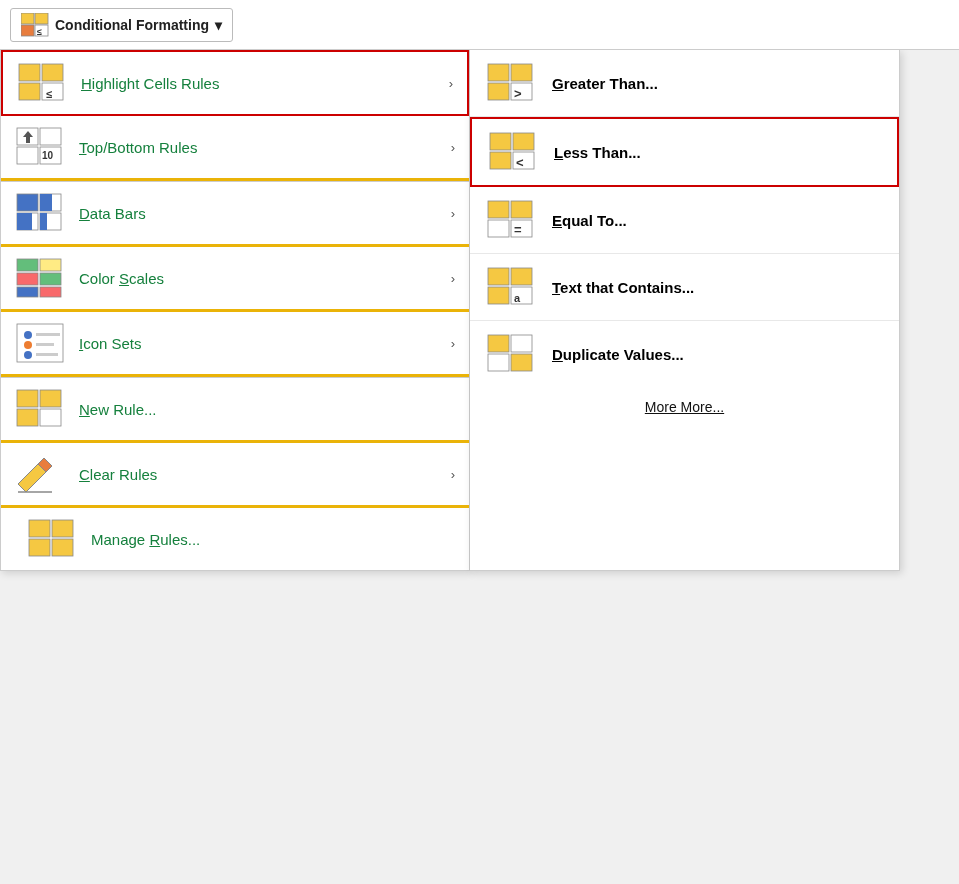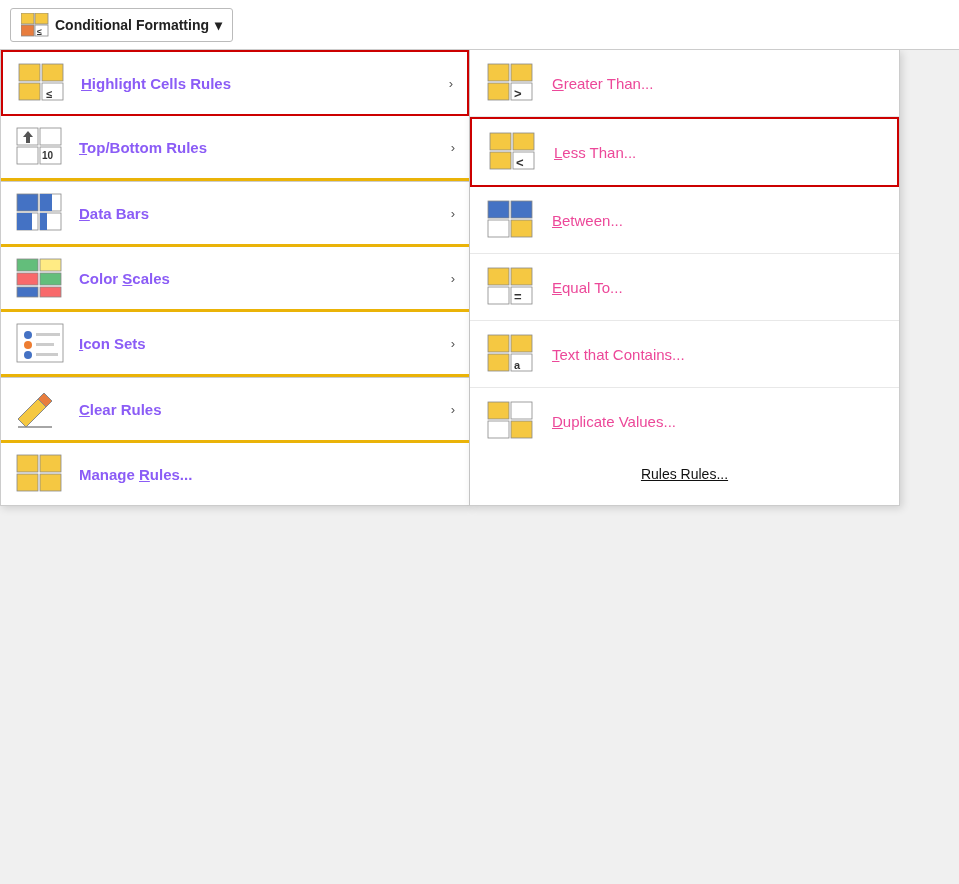--- a/index.html
+++ b/index.html
@@ -57,21 +57,21 @@
 
     .menu-item {
       display: flex;
       align-items: center;
       padding: 10px 14px;
       cursor: pointer;
       border-bottom: 3px solid #eab308;
       position: relative;
     }
 
-    .menu-item:last-child { border-bottom: none; }
+    .menu-item:last-child { border-bottom: none; margin-left: 12px; }
 
     .menu-item.highlighted {
       border: 2px solid #c00;
       background: #fff;
     }
 
     .menu-item.no-border-bottom {
       border-bottom: none;
     }
 
@@ -80,22 +80,22 @@
       height: 42px;
       margin-right: 12px;
       flex-shrink: 0;
       display: flex;
       align-items: center;
       justify-content: center;
     }
 
     .menu-item .label {
       font-size: 15px;
-      font-weight: 700;
-      color: #8b5cf6;
+      font-weight: 400;
+      color: #15803d;
       text-decoration: none;
     }
 
     .menu-item .label span.underline { text-decoration: underline; }
 
     .menu-item .arrow {
       margin-left: auto;
       font-size: 13px;
       color: #555;
     }
@@ -135,22 +135,22 @@
       height: 42px;
       margin-right: 14px;
       flex-shrink: 0;
       display: flex;
       align-items: center;
       justify-content: center;
     }
 
     .right-item .label {
       font-size: 15px;
-      font-weight: 400;
-      color: #ec4899;
+      font-weight: 700;
+      color: #000000;
     }
 
     .right-item .label span.underline { text-decoration: underline; }
 
     .more-rules {
       text-align: center;
       padding: 12px;
       font-size: 14px;
       color: #111;
       cursor: pointer;
@@ -276,20 +276,33 @@
         </svg>
       </div>
       <span class="label">
         <span class="underline">I</span>con Sets
       </span>
       <span class="arrow">›</span>
     </div>
 
     <div class="separator"></div>
 
+    <div class="menu-item">
+      <div class="icon-wrap">
+        <svg width="50" height="40" viewBox="0 0 50 40">
+          <rect x="1" y="1" width="21" height="17" fill="#f5c842" stroke="#888" stroke-width="0.8"></rect>
+          <rect x="24" y="1" width="21" height="17" fill="#f5c842" stroke="#888" stroke-width="0.8"></rect>
+          <rect x="1" y="20" width="21" height="17" fill="#f5c842" stroke="#888" stroke-width="0.8"></rect>
+          <rect x="24" y="20" width="21" height="17" fill="#fff" stroke="#888" stroke-width="0.8"></rect>
+        </svg>
+      </div>
+      <span class="label">
+        <span class="underline">N</span>ew Rule...
+      </span>
+    </div>
 
     <div class="menu-item">
       <div class="icon-wrap">
         <svg width="50" height="40" viewBox="0 0 50 40">
 
           <polygon points="10,38 2,30 22,10 30,18" fill="#f5c842" stroke="#888" stroke-width="1"></polygon>
           <polygon points="30,18 22,10 28,4 36,12" fill="#e87d3e" stroke="#888" stroke-width="1"></polygon>
           <line x1="2" y1="38" x2="36" y2="38" stroke="#888" stroke-width="1.5"></line>
         </svg>
       </div>
@@ -340,33 +353,20 @@
           <rect x="1" y="20" width="21" height="17" fill="#f5c842" stroke="#888" stroke-width="0.8"></rect>
           <rect x="24" y="20" width="21" height="17" fill="#fff" stroke="#888" stroke-width="0.8"></rect>
           <text x="27" y="35" font-size="13" font-weight="bold" fill="#333">&lt;</text>
         </svg>
       </div>
       <span class="label">
         <span class="underline">L</span>ess Than...
       </span>
     </div>
 
-    <div class="right-item">
-      <div class="icon-wrap">
-        <svg width="50" height="40" viewBox="0 0 50 40">
-          <rect x="1" y="1" width="21" height="17" fill="#4472c4" stroke="#888" stroke-width="0.8"></rect>
-          <rect x="24" y="1" width="21" height="17" fill="#4472c4" stroke="#888" stroke-width="0.8"></rect>
-          <rect x="1" y="20" width="21" height="17" fill="#fff" stroke="#888" stroke-width="0.8"></rect>
-          <rect x="24" y="20" width="21" height="17" fill="#f5c842" stroke="#888" stroke-width="0.8"></rect>
-        </svg>
-      </div>
-      <span class="label">
-        <span class="underline">B</span>etween...
-      </span>
-    </div>
 
     <div class="right-item">
       <div class="icon-wrap">
         <svg width="50" height="40" viewBox="0 0 50 40">
           <rect x="1" y="1" width="21" height="17" fill="#f5c842" stroke="#888" stroke-width="0.8"></rect>
           <rect x="24" y="1" width="21" height="17" fill="#f5c842" stroke="#888" stroke-width="0.8"></rect>
           <rect x="1" y="20" width="21" height="17" fill="#fff" stroke="#888" stroke-width="0.8"></rect>
           <rect x="24" y="20" width="21" height="17" fill="#fff" stroke="#888" stroke-width="0.8"></rect>
           <text x="27" y="34" font-size="13" font-weight="bold" fill="#333">=</text>
         </svg>
@@ -400,18 +400,18 @@
           <rect x="1" y="20" width="21" height="17" fill="#fff" stroke="#888" stroke-width="0.8"></rect>
           <rect x="24" y="20" width="21" height="17" fill="#f5c842" stroke="#888" stroke-width="0.8"></rect>
         </svg>
       </div>
       <span class="label">
         <span class="underline">D</span>uplicate Values...
       </span>
     </div>
 
     <div class="more-rules">
-      <span>Rules Rules...</span>
+      <span>More More...</span>
     </div>
 
   </div>
 
 </div>
 
 </body></html>

